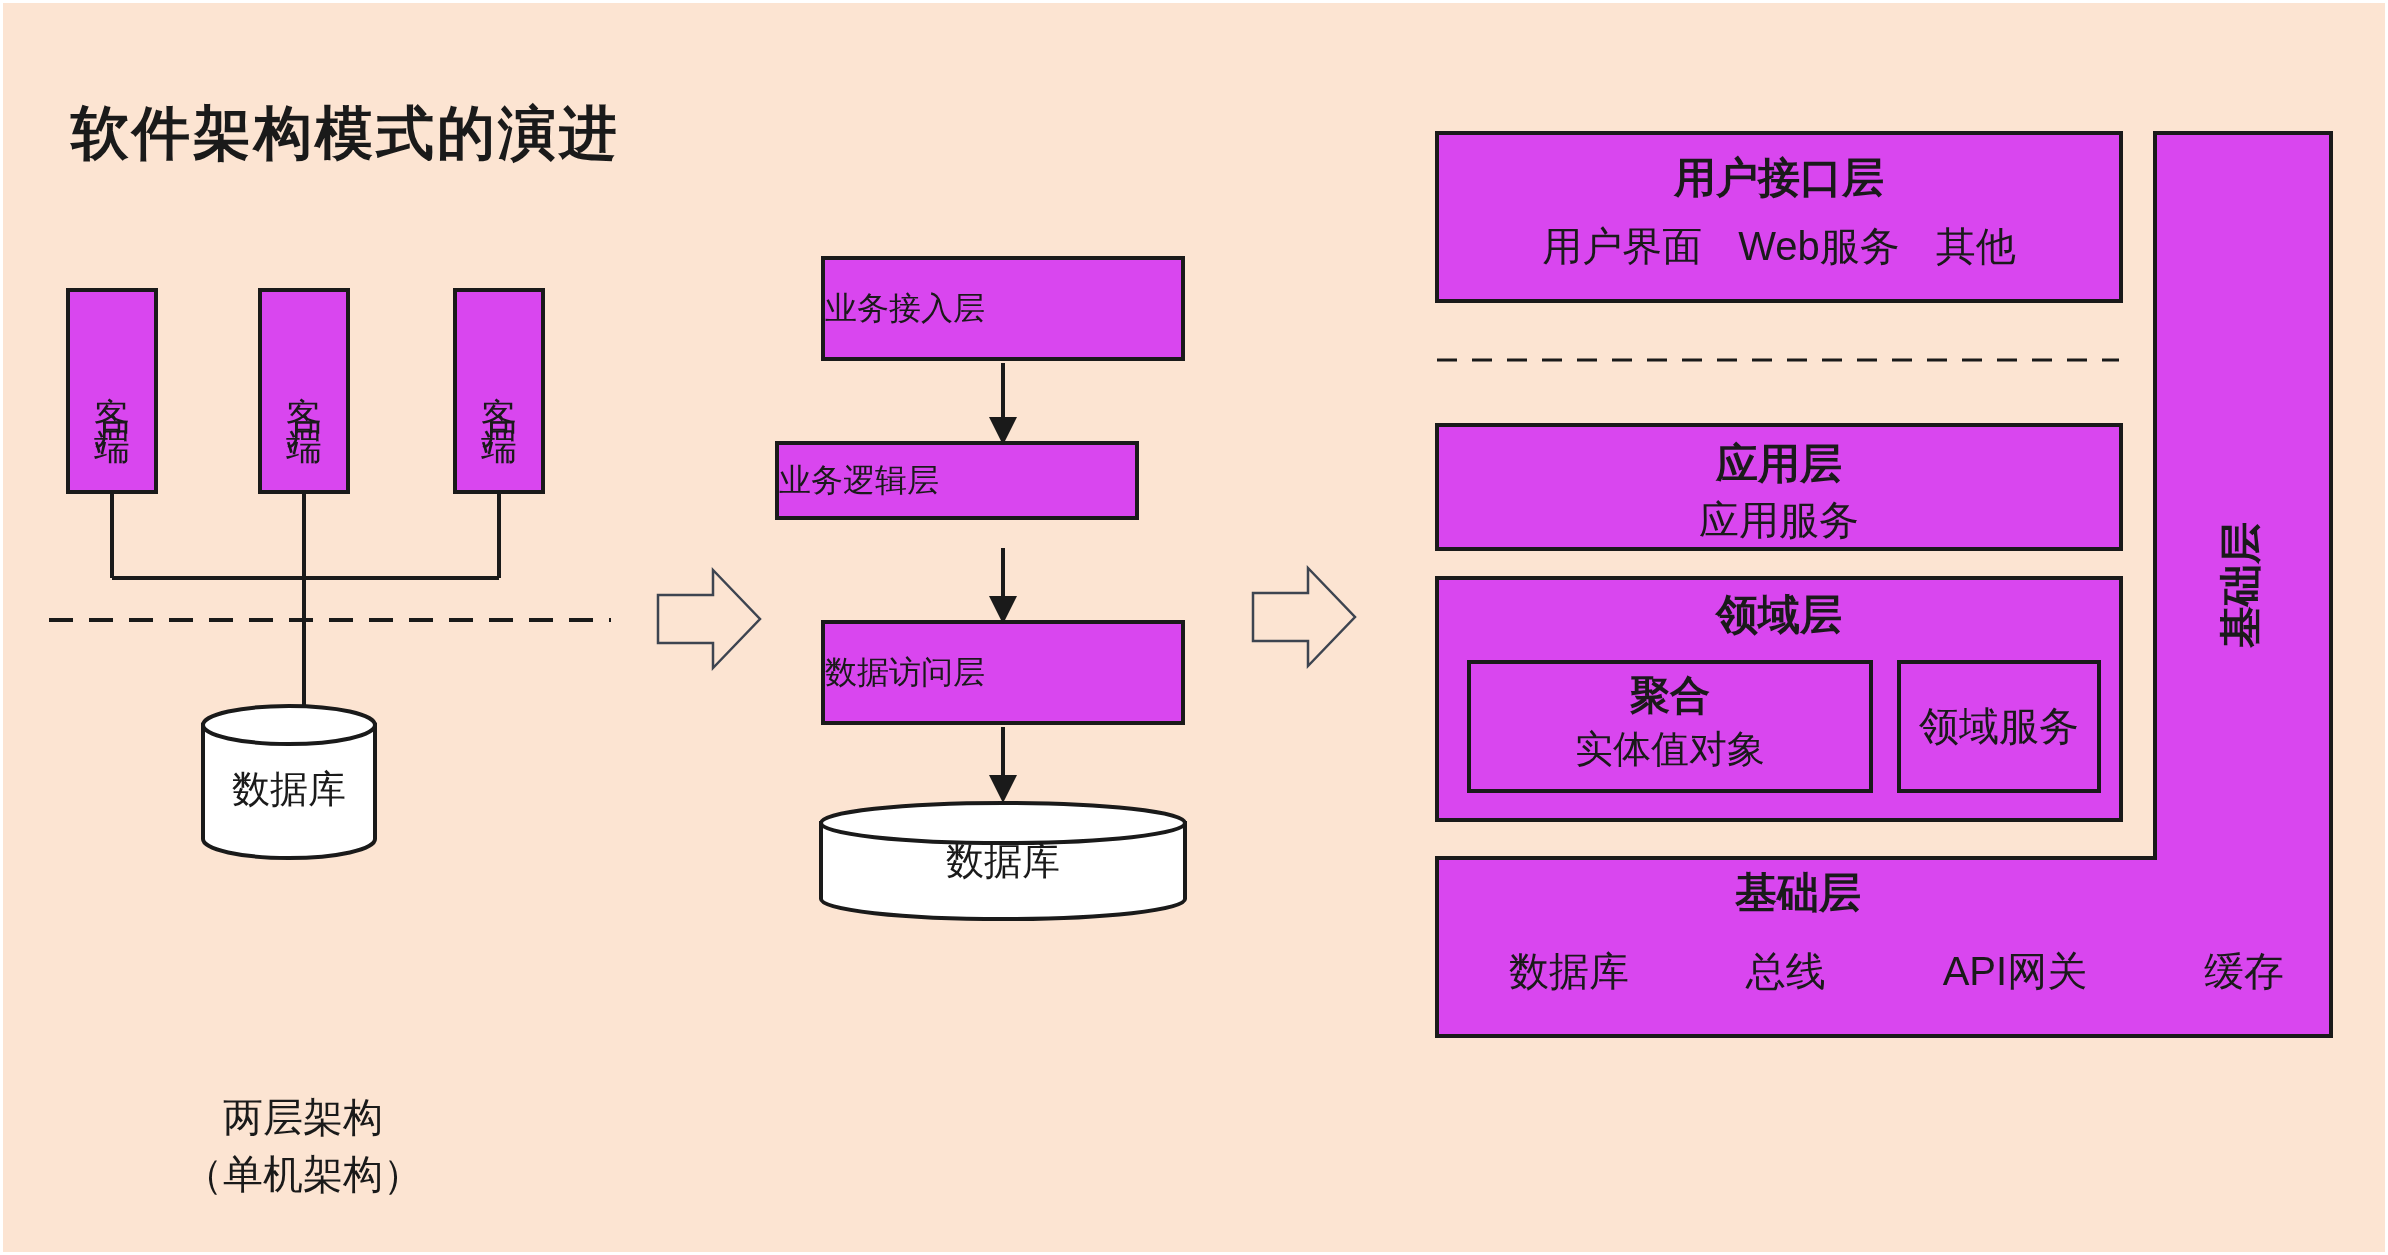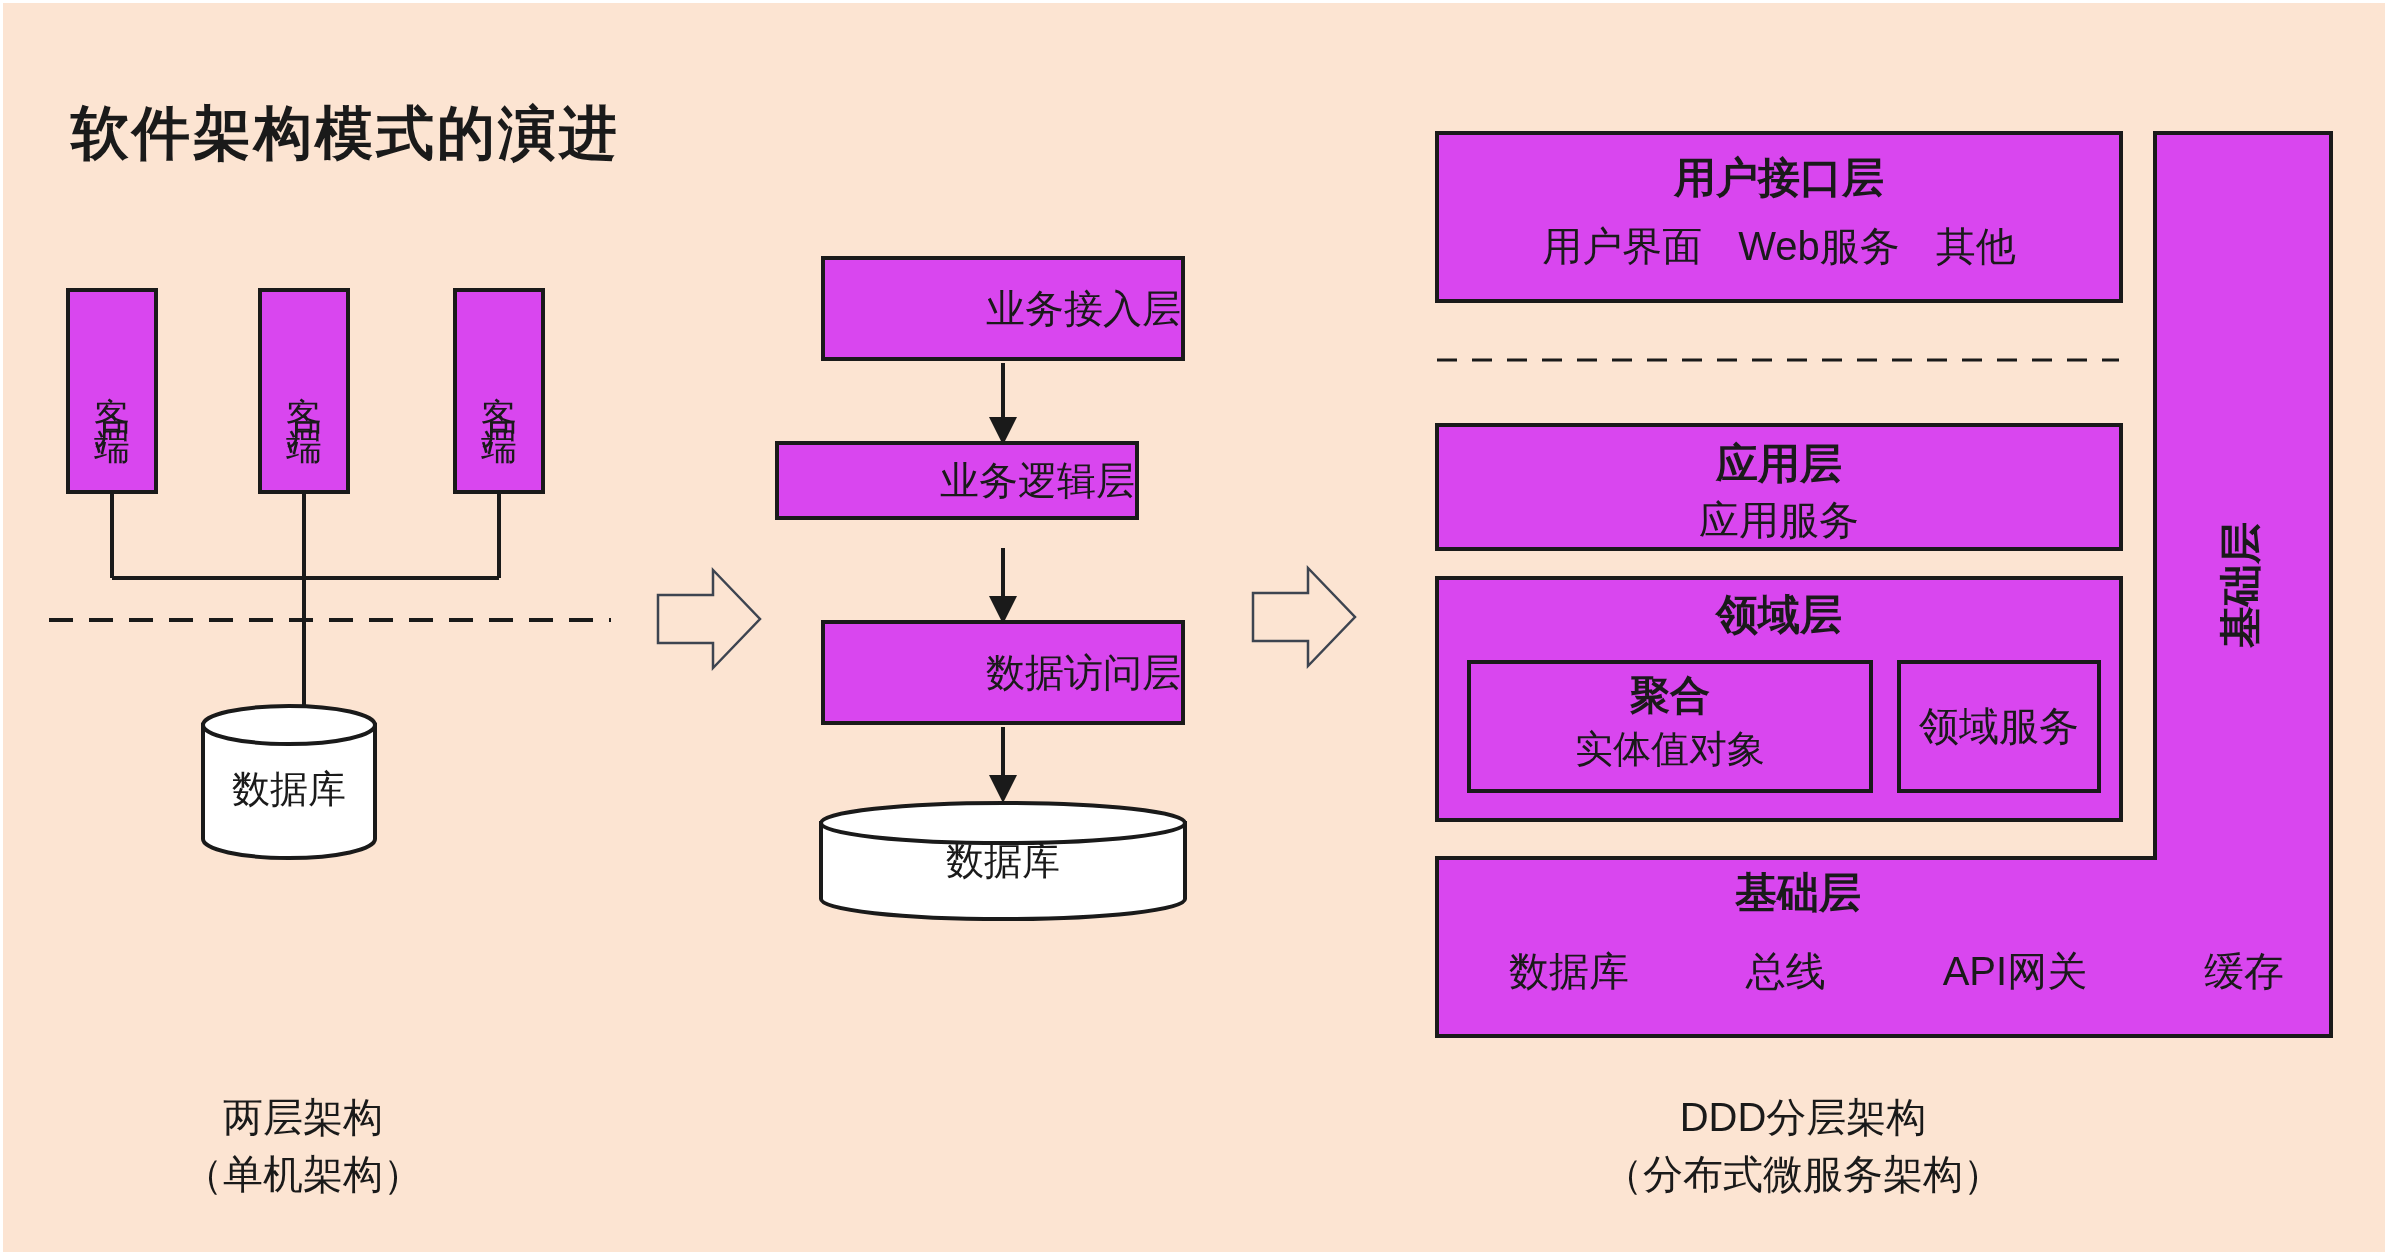--- a/index.html
+++ b/index.html
@@ -10,21 +10,21 @@
   .noborder-top{border-top:none;}
   .noborder-left{border-left:none;}
 
   .page-title{position:absolute;left:68px;top:92px;font-size:58px;font-weight:bold;letter-spacing:3px;white-space:nowrap;}
 
   
   .client{display:flex;align-items:center;justify-content:center;}
   .vtext{writing-mode:vertical-rl;text-orientation:upright;font-size:36px;letter-spacing:16px;line-height:1;}
 
   
-  .mid-box{display:flex;align-items:center;justify-content:flex-end;font-size:39px;}
+  .mid-box{display:flex;align-items:center;justify-content:flex-start;font-size:32px;}
 
   
   .lbl{position:absolute;transform:translate(-50%,-50%);font-size:38px;white-space:nowrap;z-index:6;}
 
   
   .rt-title{width:100%;text-align:center;font-weight:bold;font-size:42px;line-height:46px;}
   .items-row{display:flex;justify-content:center;font-size:40px;line-height:46px;}
   .ui-inner{padding-top:20px;}
   .ui-items{margin-top:22px;gap:36px;}
   .app-inner{padding-top:14px;}
@@ -115,24 +115,20 @@
       <span>总线</span>
       <span>API网关</span>
       <span>缓存</span>
     </div>
   </div>
 
   <div class="caption" style="left:50px;top:1086px;width:500px;">
     <div>两层架构</div>
     <div>（单机架构）</div>
   </div>
-  <div class="caption" style="left:1500px;top:1086px;width:600px;">
-    <div>DDD分层架构</div>
-    <div>（分布式微服务架构）</div>
-  </div>
 
   <svg class="shapes" width="2382" height="1249" viewBox="0 0 2382 1249">
 
     <path d="M109 489 V575 M496 489 V575 M109 575 H496 M301 489 V704" fill="none" stroke="#1a1a1a" stroke-width="4"></path>
 
     <path d="M46 617 H608" fill="none" stroke="#1a1a1a" stroke-width="4" stroke-dasharray="24 16"></path>
 
     <g>
       <path d="M200 722 V836 A86 19 0 0 0 372 836 V722 Z" fill="#ffffff" stroke="#1a1a1a" stroke-width="4"></path>
       <ellipse cx="286" cy="722" rx="86" ry="19" fill="#ffffff" stroke="#1a1a1a" stroke-width="4"></ellipse>

